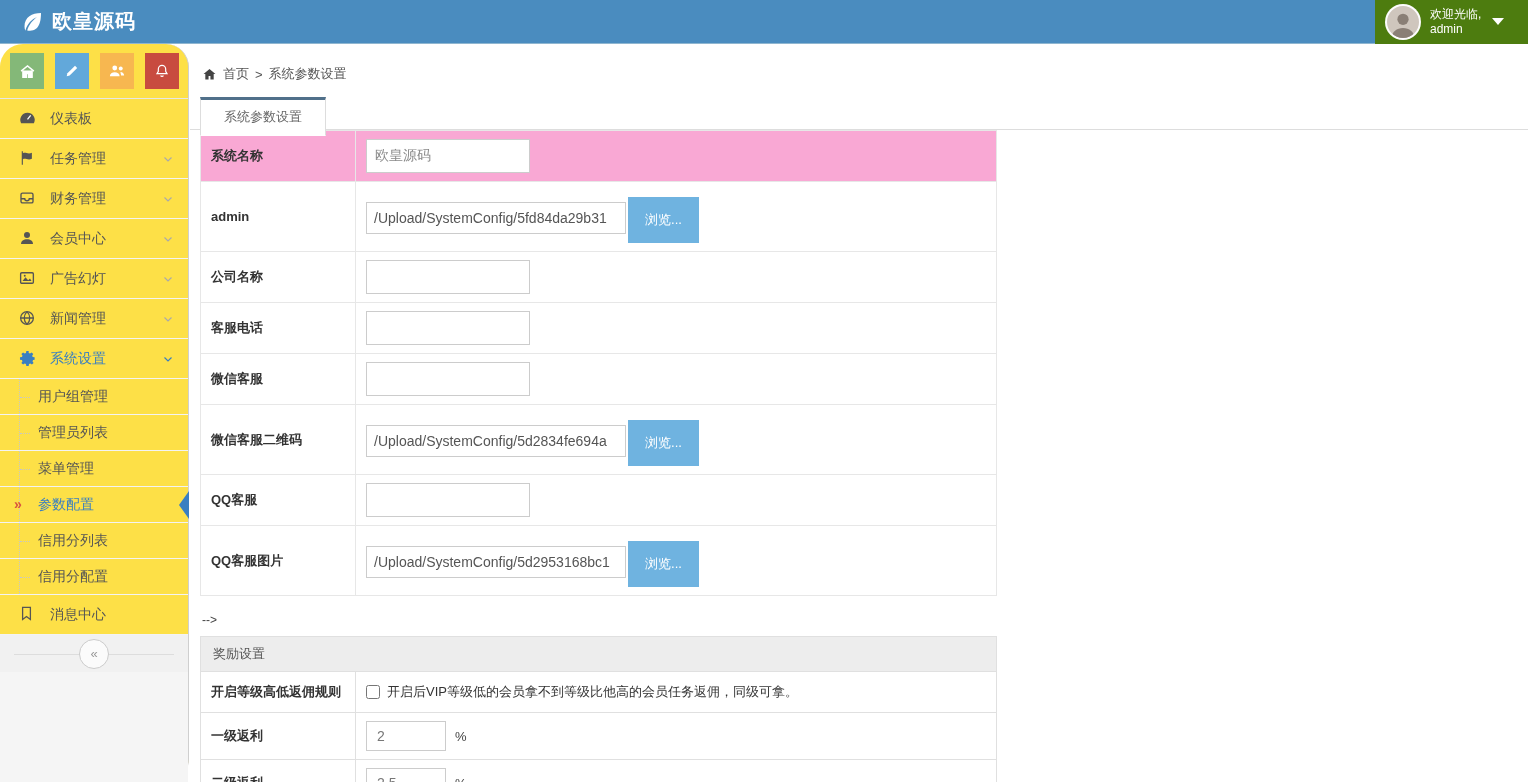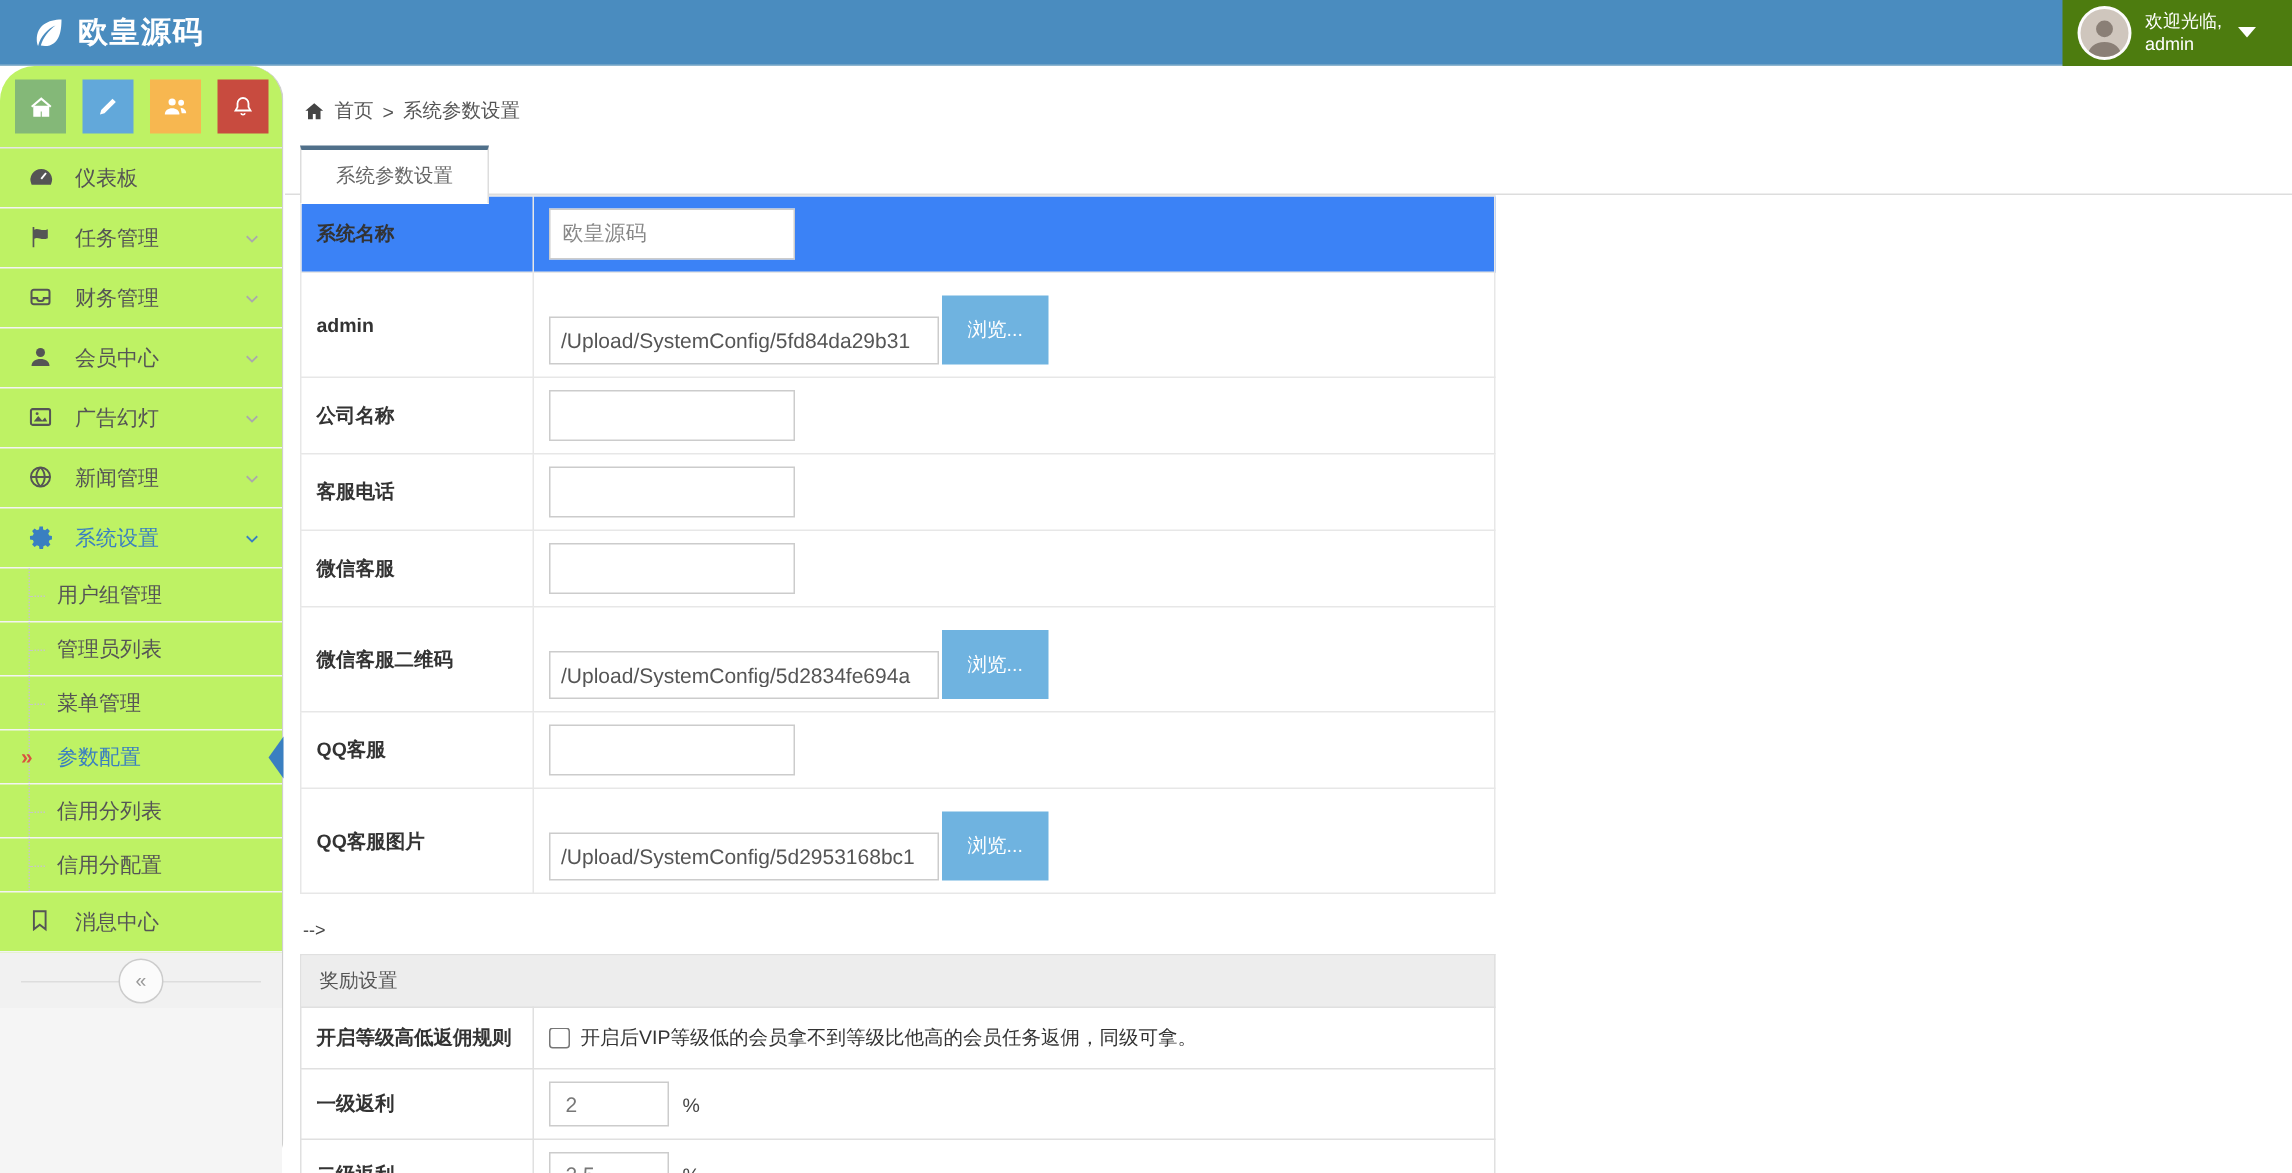--- a/index.html
+++ b/index.html
@@ -15,21 +15,21 @@
     display:flex; align-items:center; gap:9px; padding:0 8px 0 10px; cursor:pointer; }
   .avatar { width:36px; height:36px; border-radius:50%; background:#cfc6bd;
     border:2px solid rgba(255,255,255,.95); overflow:hidden; flex:0 0 auto;
     display:flex; align-items:flex-end; justify-content:center; }
   .welcome { color:#fff; font-size:12px; line-height:15px; }
   .caret-down { width:0; height:0; border-left:6px solid transparent; border-right:6px solid transparent;
     border-top:7px solid #fff; margin-left:2px; }
 
   
   .sidebar { position:absolute; top:44px; left:0; width:189px; height:738px;
-    background:#bef264; border-right:1px solid #cfcfcf; display:flex; flex-direction:column;border-radius:23px; }
+    background:#fde047; border-right:1px solid #cfcfcf; display:flex; flex-direction:column;border-radius:23px; }
   .quickbar { display:flex; gap:11px; padding:9px 0 9px 10px; border-bottom:1px solid #e6e6e6; }
   .qbtn { width:34px; height:36px; display:flex; align-items:center; justify-content:center;
     color:#fff; cursor:pointer; }
   .qbtn.green { background:#84b878; } .qbtn.blue { background:#62a8da; }
   .qbtn.orange { background:#f7b750; } .qbtn.red { background:#c84b3f; }
 
   .menu-item { height:40px; display:flex; align-items:center; padding:0 14px 0 18px;
     font-size:14px; color:#555; border-bottom:1px solid #f3f3f3; cursor:pointer; position:relative; }
   .mi-icon { width:19px; height:19px; margin-right:13px; color:#555; flex:0 0 auto; }
   .chev { margin-left:auto; color:#aaa; width:12px; height:12px; }
@@ -64,25 +64,25 @@
   .tabstrip { margin-top:13px; padding-left:10px; border-bottom:1px solid #ddd; height:34px; }
   .tab-active { display:inline-block; padding:8px 23px 9px; background:#fff;
     border:1px solid #ddd; border-top:3px solid #50708a; border-bottom:1px solid #fff;
     position:relative; top:1px; font-size:13px; color:#666; cursor:pointer; }
 
   table.cfg { margin-left:10px; width:797px; border-collapse:collapse; font-size:13px; }
   table.cfg th, table.cfg td { border:1px solid #e7e7e7; }
   table.cfg th { width:155px; text-align:left; font-weight:bold; color:#333;
     padding:10px 10px; vertical-align:middle; }
   table.cfg td { padding:8px 10px; vertical-align:middle; }
-  tr.shaded th, tr.shaded td { background:#3b82f6; }
+  tr.shaded th, tr.shaded td { background:#f9a8d4; }
 
   input.txt { width:164px; height:34px; border:1px solid #ccc; background:#fff;
     padding:0 8px; font-size:14px; color:#888; font-family:inherit; }
-  .file-wrap { display:flex; align-items:flex-end; }
+  .file-wrap { display:flex; align-items:center; }
   input.file-txt { width:260px; height:32px; border:1px solid #ccc; background:#fff;
     padding:0 7px; font-size:14px; color:#555; font-family:inherit; margin-top:2px; }
   .browse-btn { width:71px; height:46px; background:#6fb3e0; color:#fff; border:none;
     font-size:13px; margin-left:2px; margin-top:7px; cursor:pointer; font-family:inherit; }
 
   .comment-line { margin:17px 0 9px 12px; font-size:12px; color:#444; }
 
   table.reward { margin-left:10px; width:797px; border-collapse:collapse; font-size:13px;padding-left:28px; }
   table.reward th, table.reward td { border:1px solid #e0e0e0; }
   table.reward .sect-head td { background:#ededed; color:#555; padding:8px 12px; font-size:13px; }

